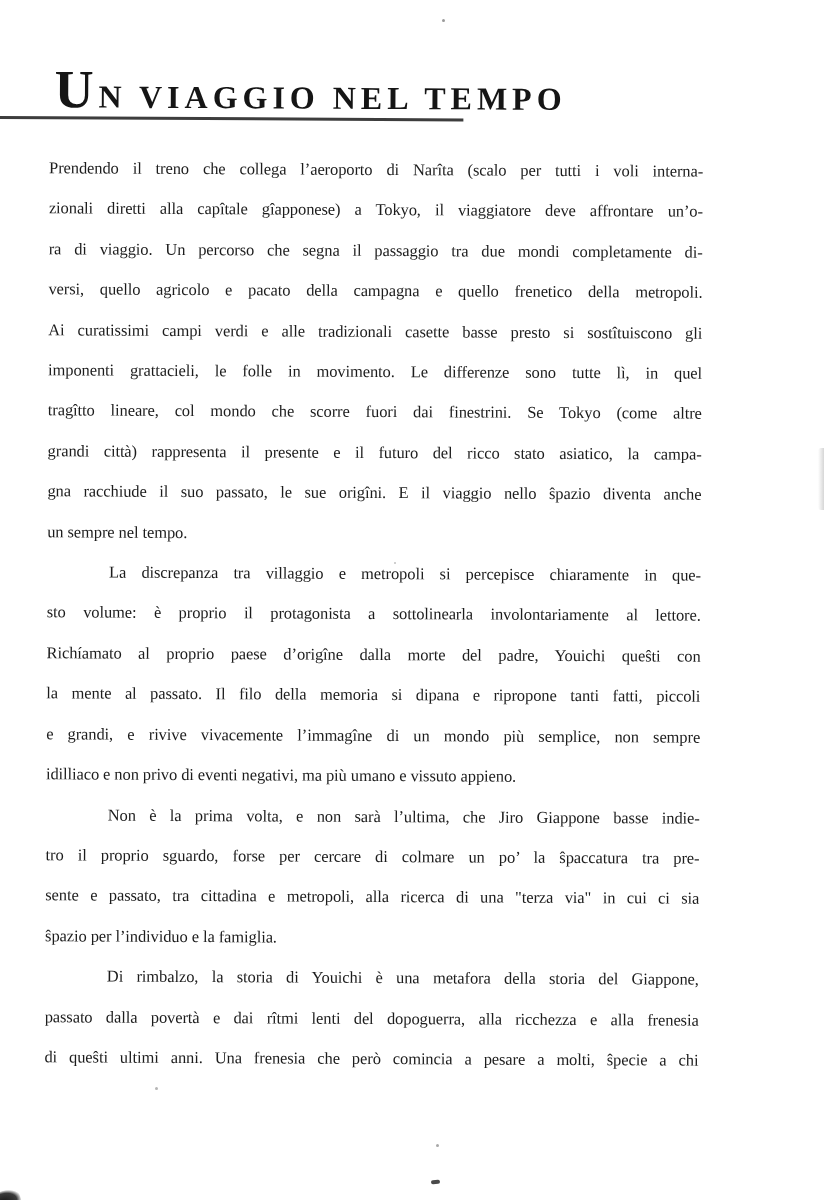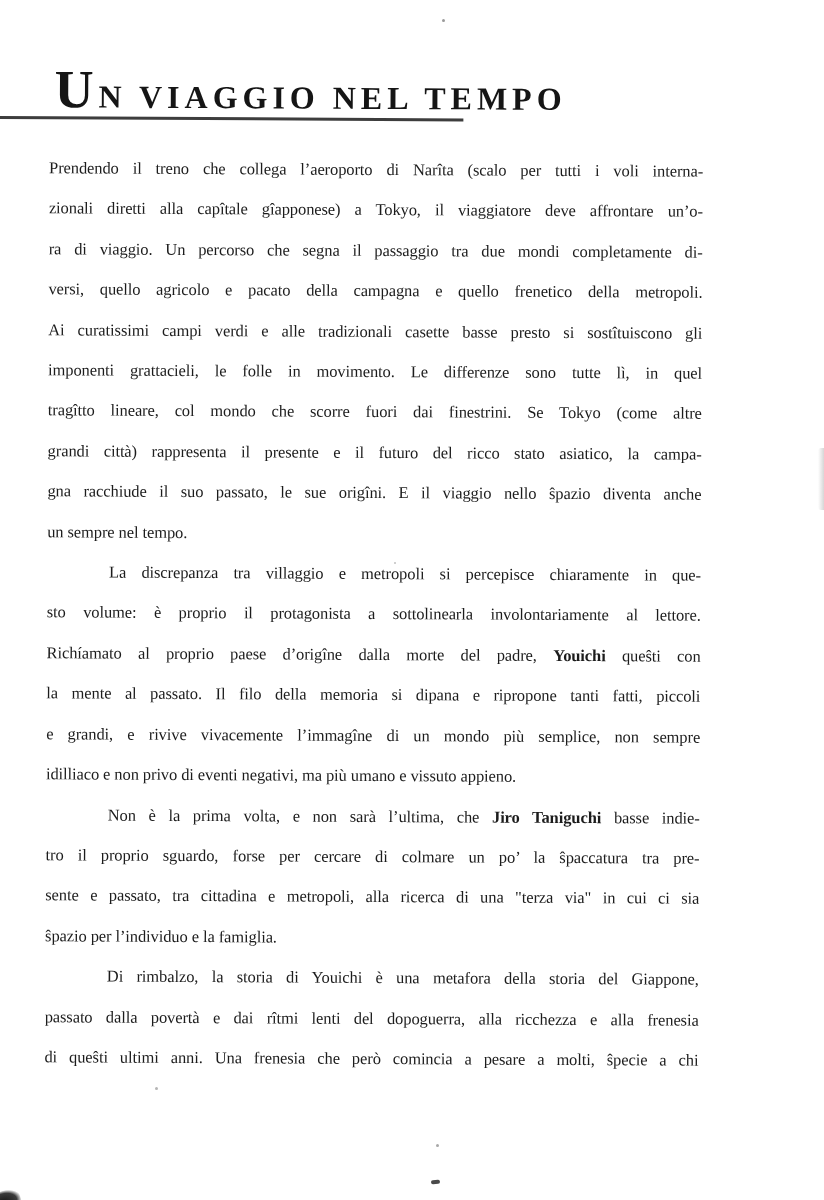--- a/index.html
+++ b/index.html
@@ -65,21 +65,21 @@
     text-align: justify;
     text-align-last: justify;
     white-space: normal;
   }
   .line.last {
     text-align-last: left;
   }
   .line.indent {
     text-indent: 62px;
   }
-  .line b { font-weight: bold; }
+  .line b { font-weight: normal; }
   
   .speck {
     position: absolute;
     border-radius: 50%;
   }
   .speck-top        { left: 442px; top: 19px;  width: 3px; height: 3px; background: #9a9a9a; }
   .speck-mid        { left: 394px; top: 562px; width: 2px; height: 2px; background: #c0c0c0; }
   .speck-low-left   { left: 155px; top: 1087px; width: 3px; height: 3px; background: #b5b5b5; }
   .speck-low-center { left: 436px; top: 1144px; width: 3px; height: 3px; background: #a8a8a8; }
   .mark-bottom {
@@ -131,21 +131,21 @@
       </div>
       <div class="para">
         <div class="line indent"><span>La discrepanza tra villaggio e metropoli si percepisce chiaramente in que-</span></div>
         <div class="line"><span>sto volume: è proprio il protagonista a sottolinearla involontariamente al lettore.</span></div>
         <div class="line"><span>Richíamato al proprio paese d’origîne dalla morte del padre, </span><b>Youichi</b><span> queŝti con</span></div>
         <div class="line"><span>la mente al passato. Il filo della memoria si dipana e ripropone tanti fatti, piccoli</span></div>
         <div class="line"><span>e grandi, e rivive vivacemente l’immagîne di un mondo più semplice, non sempre</span></div>
         <div class="line last"><span>idilliaco e non privo di eventi negativi, ma più umano e vissuto appieno.</span></div>
       </div>
       <div class="para">
-        <div class="line indent"><span>Non è la prima volta, e non sarà l’ultima, che </span><b>Jiro Taniguchi</b><span> basse indie-</span></div>
+        <div class="line indent"><span>Non è la prima volta, e non sarà l’ultima, che </span><b>Jiro Giappone</b><span> basse indie-</span></div>
         <div class="line"><span>tro il proprio sguardo, forse per cercare di colmare un po’ la ŝpaccatura tra pre-</span></div>
         <div class="line"><span>sente e passato, tra cittadina e metropoli, alla ricerca di una "terza via" in cui ci sia</span></div>
         <div class="line last"><span>ŝpazio per l’individuo e la famiglia.</span></div>
       </div>
       <div class="para">
         <div class="line indent"><span>Di rimbalzo, la storia di Youichi è una metafora della storia del Giappone,</span></div>
         <div class="line"><span>passato dalla povertà e dai rîtmi lenti del dopoguerra, alla ricchezza e alla frenesia</span></div>
         <div class="line"><span>di queŝti ultimi anni. Una frenesia che però comincia a pesare a molti, ŝpecie a chi</span></div>
       </div>
     </div>

